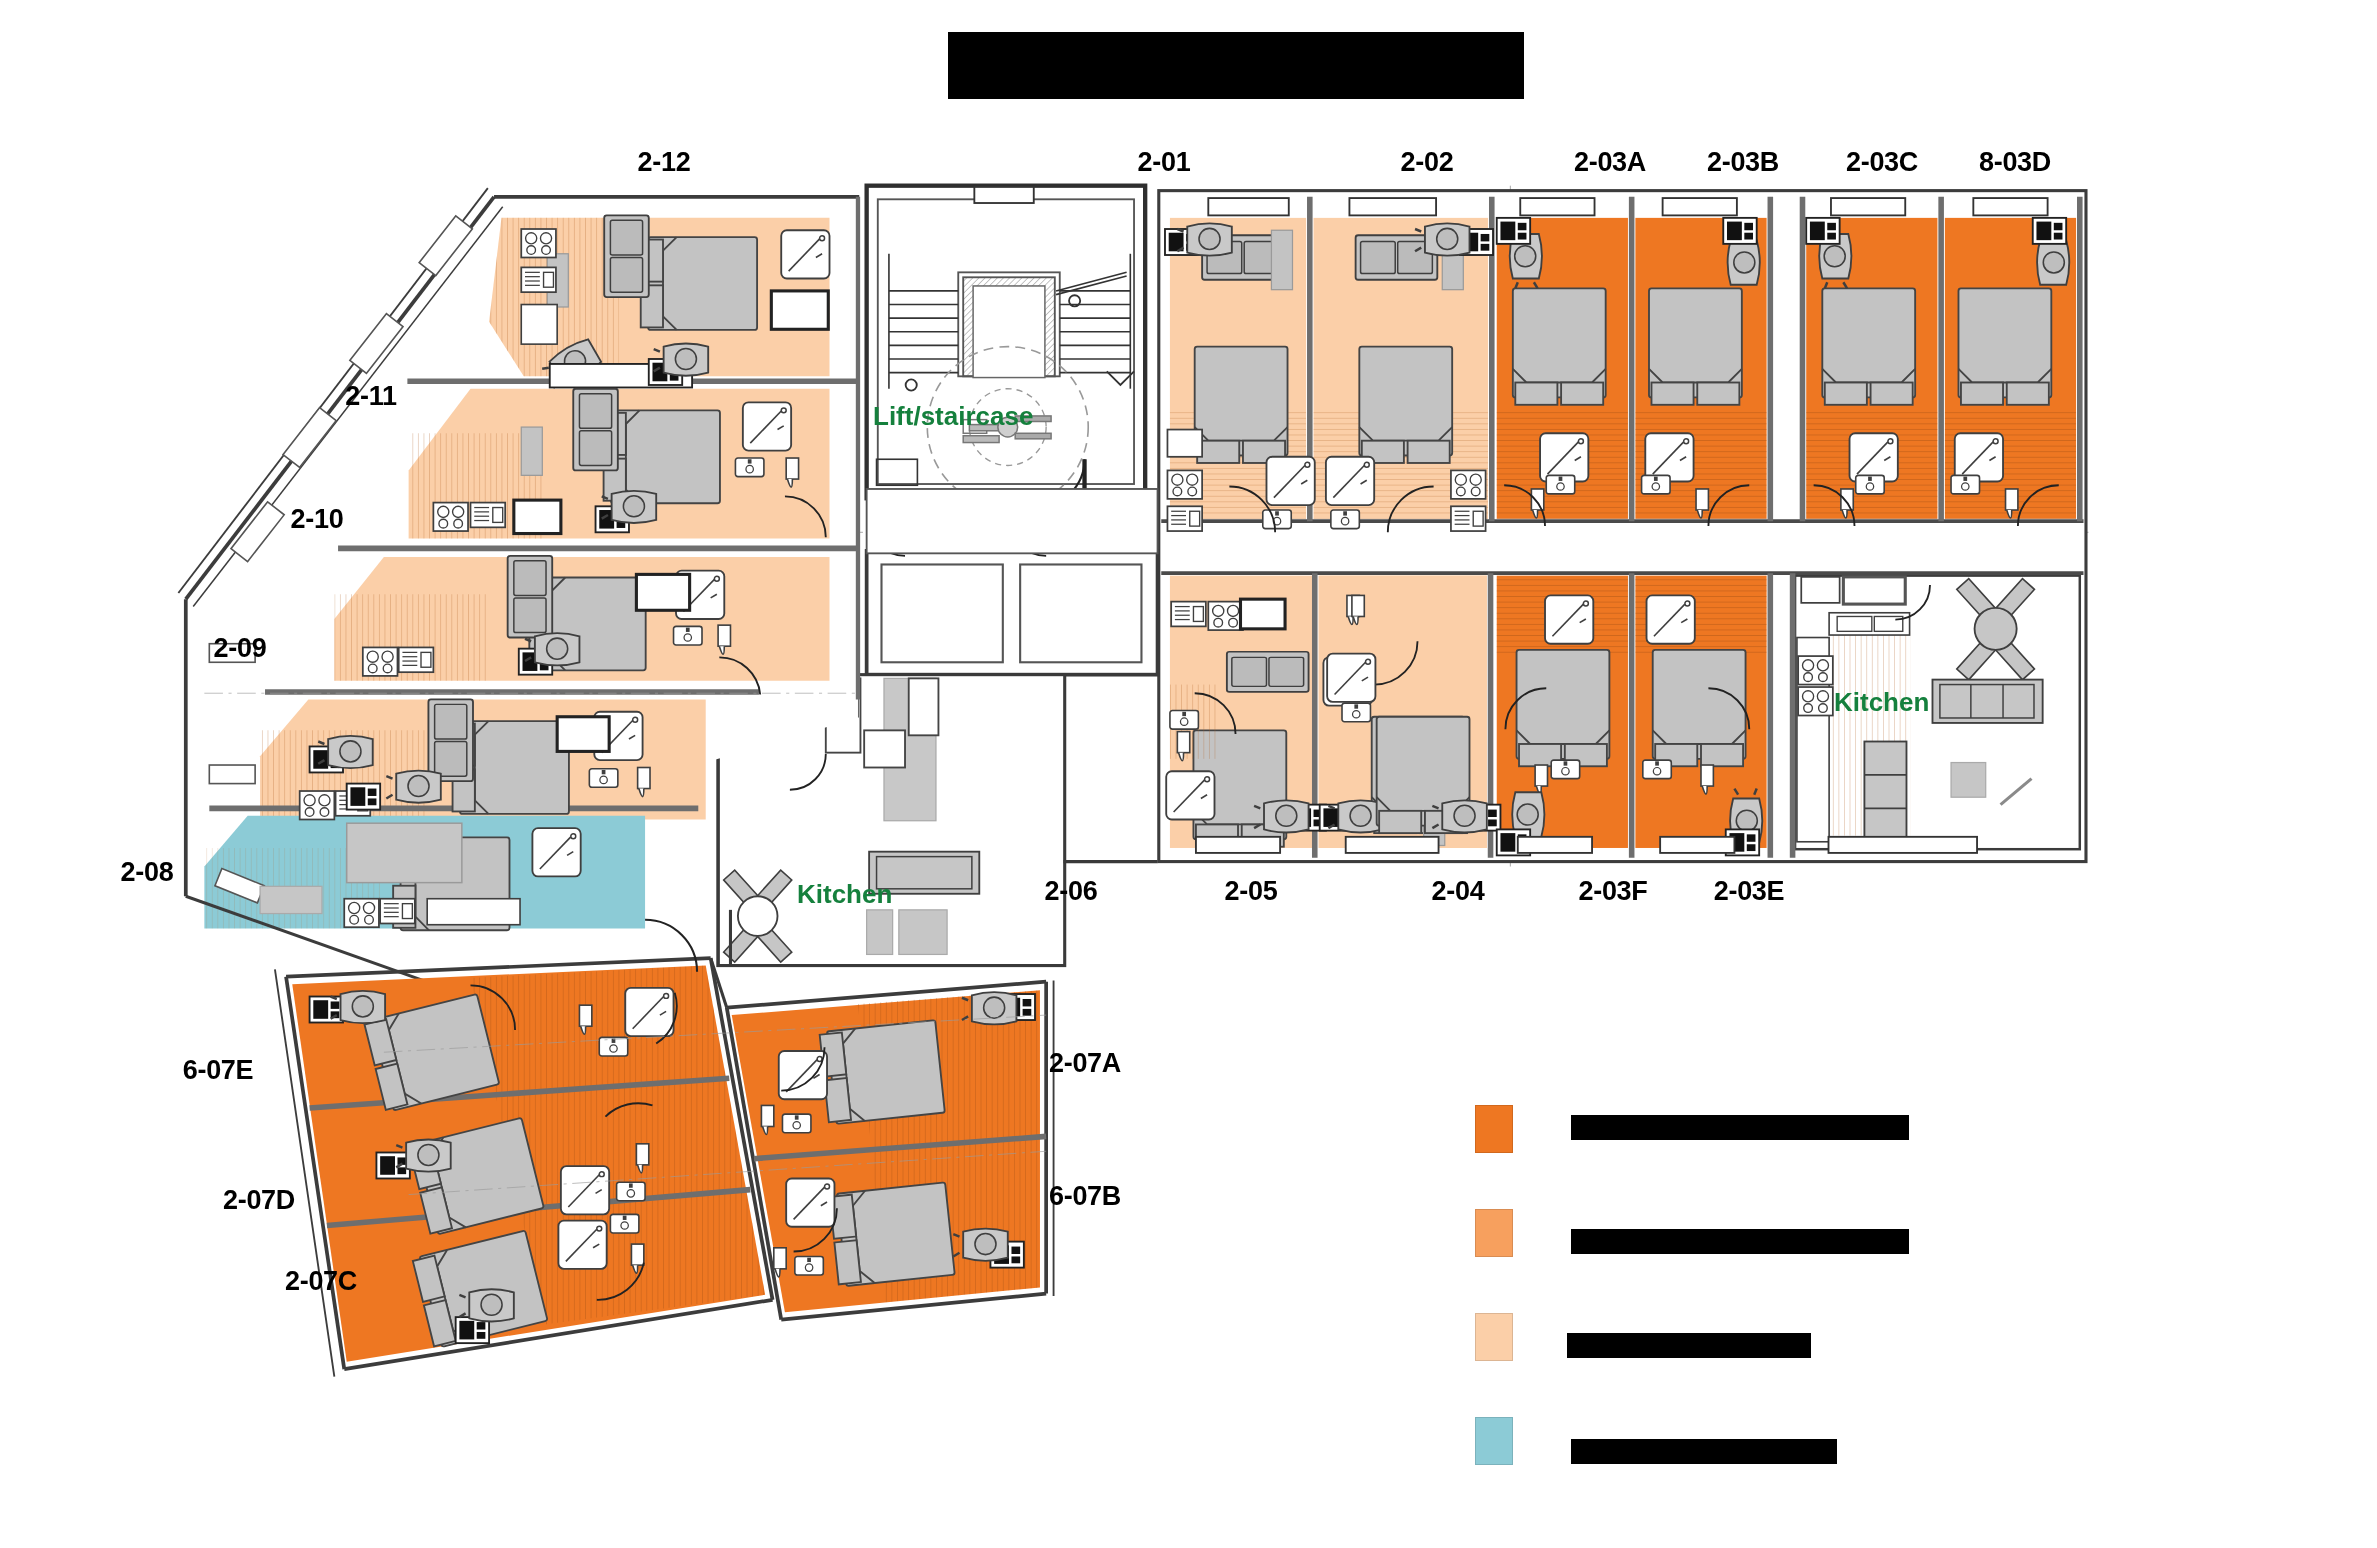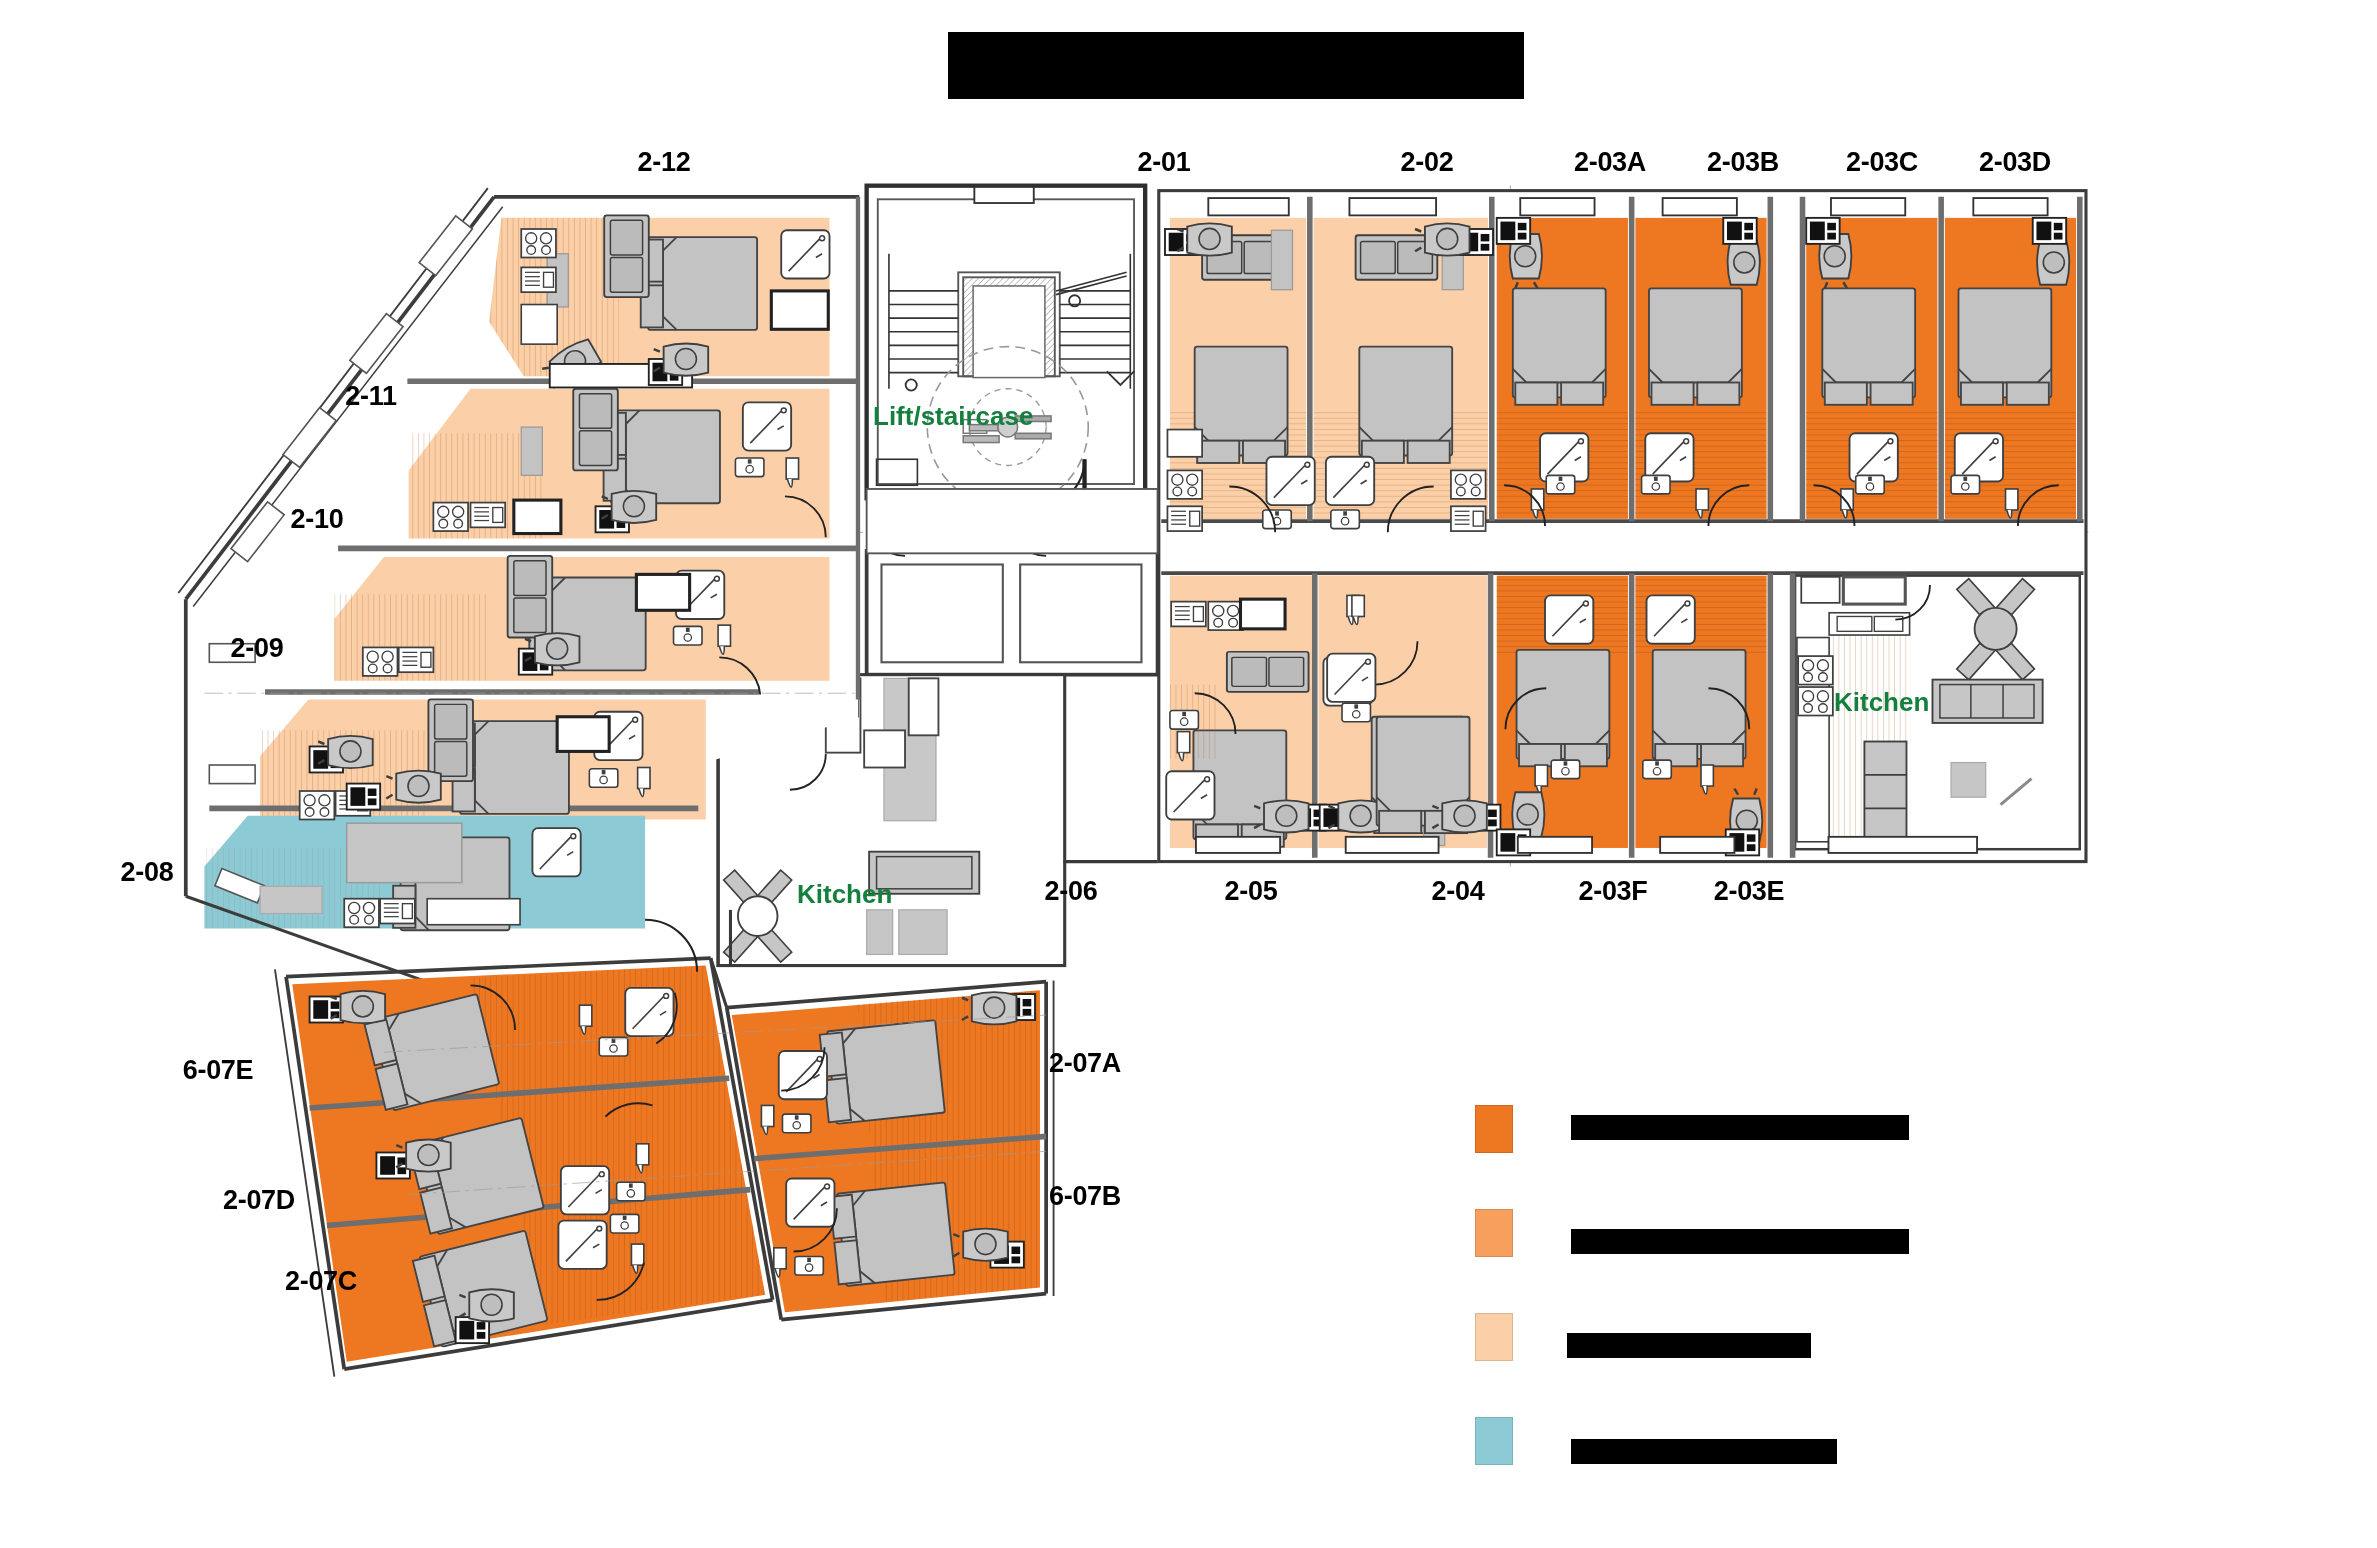--- a/index.html
+++ b/index.html
@@ -678,25 +678,25 @@
   </g>
 
 </svg>
 
 <div class="room-label" style="left:664px;top:149px;transform:translateX(-50%)">2-12</div>
 <div class="room-label" style="left:1164px;top:149px;transform:translateX(-50%)">2-01</div>
 <div class="room-label" style="left:1427px;top:149px;transform:translateX(-50%)">2-02</div>
 <div class="room-label" style="left:1610px;top:149px;transform:translateX(-50%)">2-03A</div>
 <div class="room-label" style="left:1743px;top:149px;transform:translateX(-50%)">2-03B</div>
 <div class="room-label" style="left:1882px;top:149px;transform:translateX(-50%)">2-03C</div>
-<div class="room-label" style="left:2015px;top:149px;transform:translateX(-50%)">2-03D</div>
+<div class="room-label" style="left:2015px;top:149px;transform:translateX(-50%)">8-03D</div>
 
 <div class="room-label" style="left:371px;top:383px;transform:translateX(-50%)">2-11</div>
 <div class="room-label" style="left:317px;top:506px;transform:translateX(-50%)">2-10</div>
-<div class="room-label" style="left:257px;top:635px;transform:translateX(-50%)">2-09</div>
+<div class="room-label" style="left:240px;top:635px;transform:translateX(-50%)">2-09</div>
 <div class="room-label" style="left:147px;top:859px;transform:translateX(-50%)">2-08</div>
 
 <div class="room-label" style="left:1071px;top:878px;transform:translateX(-50%)">2-06</div>
 <div class="room-label" style="left:1251px;top:878px;transform:translateX(-50%)">2-05</div>
 <div class="room-label" style="left:1458px;top:878px;transform:translateX(-50%)">2-04</div>
 <div class="room-label" style="left:1613px;top:878px;transform:translateX(-50%)">2-03F</div>
 <div class="room-label" style="left:1749px;top:878px;transform:translateX(-50%)">2-03E</div>
 
 <div class="room-label" style="left:1085px;top:1050px;transform:translateX(-50%)">2-07A</div>
 <div class="room-label" style="left:1085px;top:1183px;transform:translateX(-50%)">6-07B</div>

